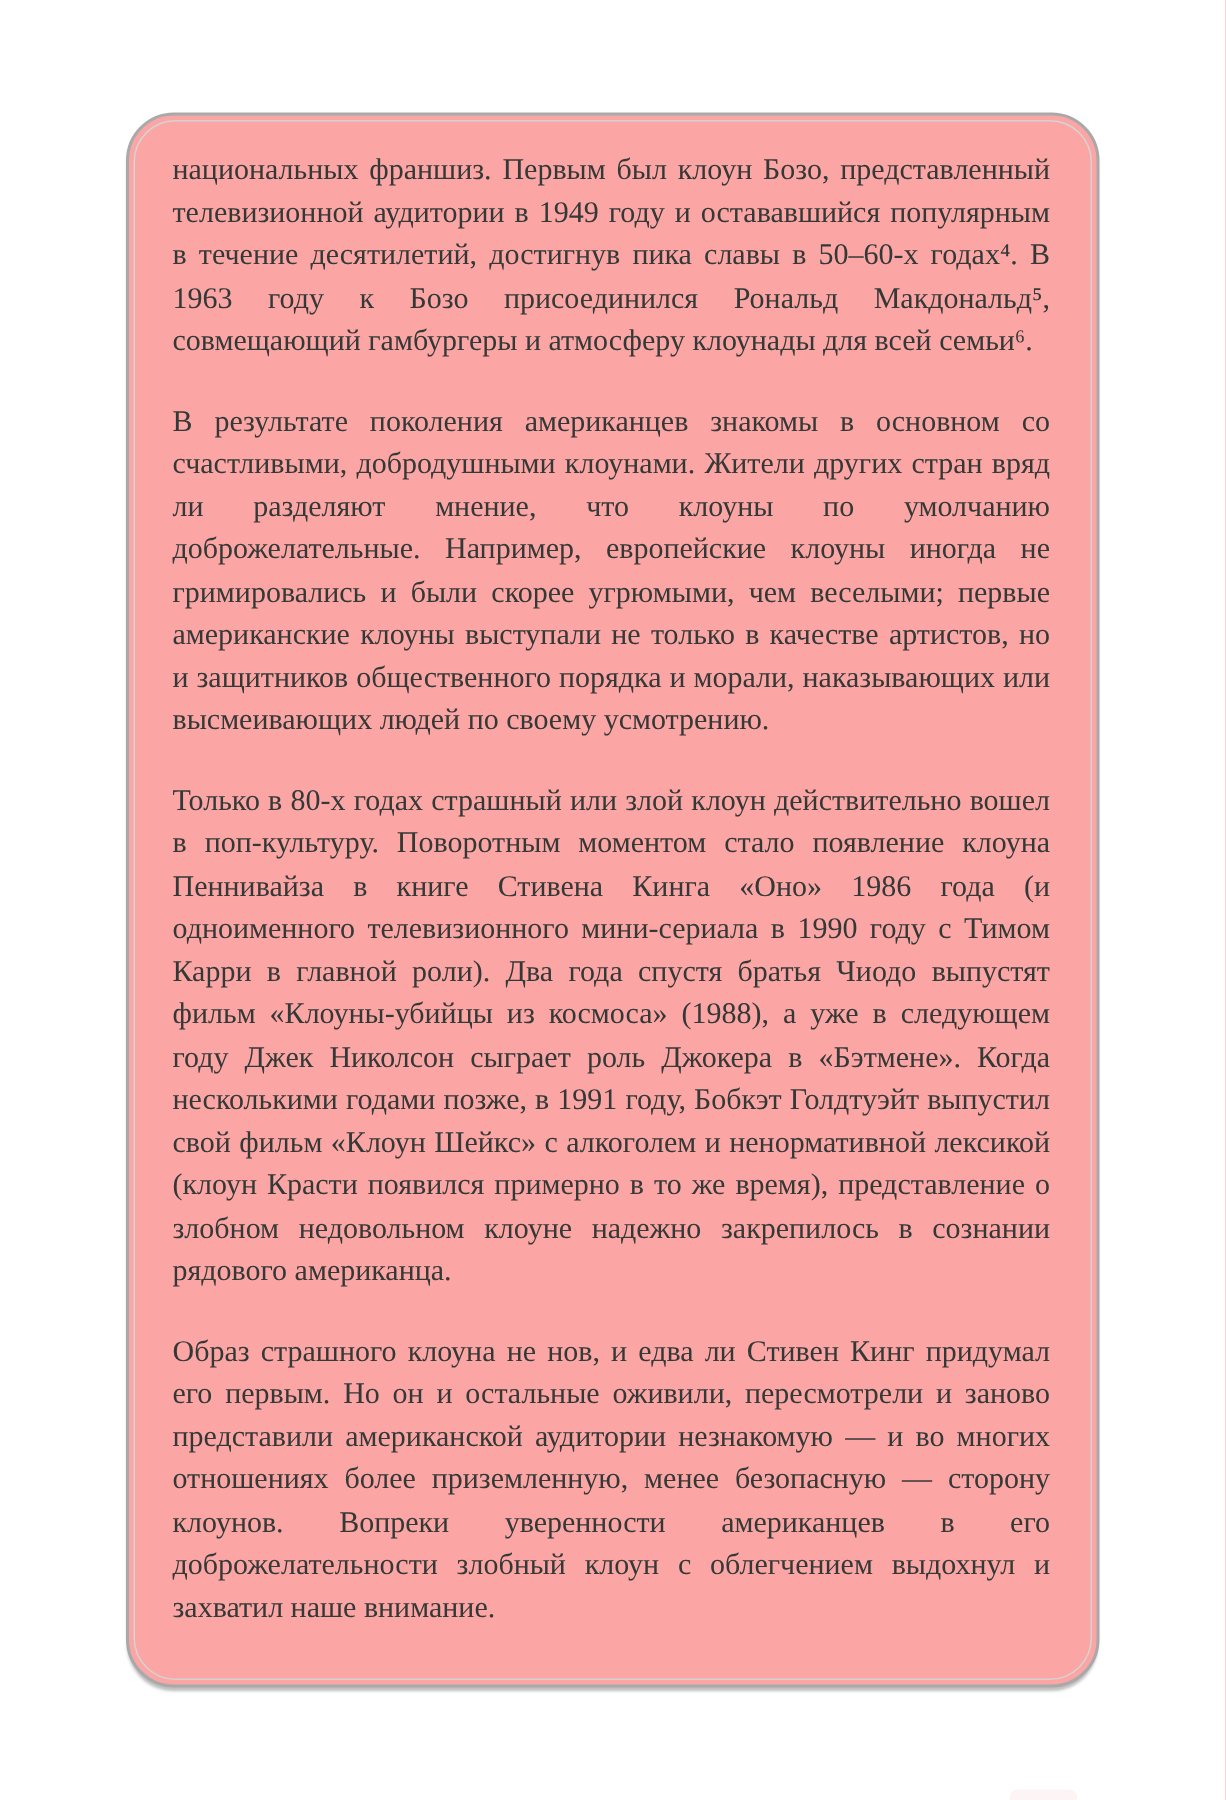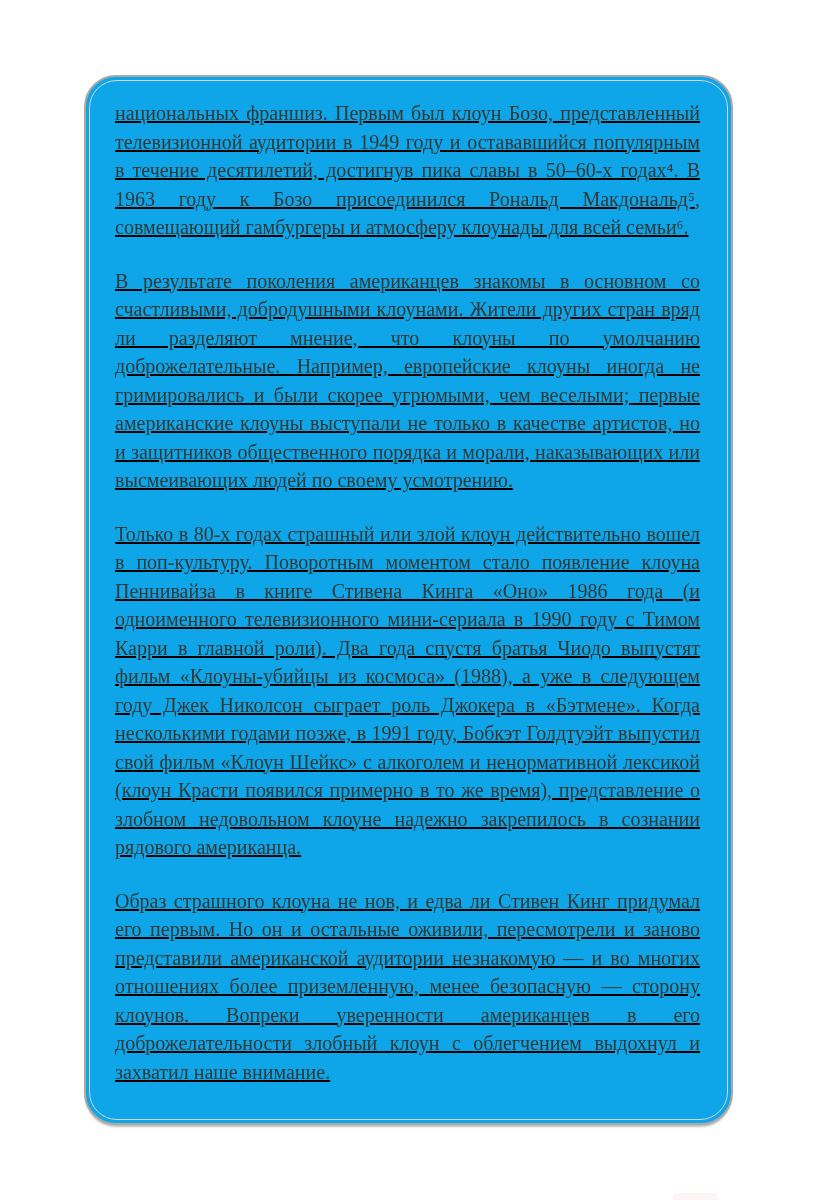--- a/index.html
+++ b/index.html
@@ -51,21 +51,21 @@
     width: 45px;
     height: 16px;
     box-sizing: border-box;
     border-radius: 5px;
     cursor: pointer;
   }
 </style>
 </head>
 <body>
 
-<div class="page-frame" style="border-color: rgb(169, 169, 169); background: #0ea5e9; text-decoration: underline;">
+<div class="page-frame" style="border-color: rgb(169, 169, 169); background: #fca5a5;">
   <div class="page-inner" style="border-color: rgb(212, 212, 212); color: rgb(51, 57, 54);">
     <p class="para">национальных франшиз. Первым был клоун Бозо, представленный телевизионной аудитории в 1949 году и остававшийся популярным в течение десятилетий, достигнув пика славы в 50–60-х годах⁴. В 1963 году к Бозо присоединился Рональд Макдональд⁵, совмещающий гамбургеры и атмосферу клоунады для всей семьи⁶.</p>
     <p class="para">В результате поколения американцев знакомы в основном со счастливыми, добродушными клоунами. Жители других стран вряд ли разделяют мнение, что клоуны по умолчанию доброжелательные. Например, европейские клоуны иногда не гримировались и были скорее угрюмыми, чем веселыми; первые американские клоуны выступали не только в качестве артистов, но и защитников общественного порядка и морали, наказывающих или высмеивающих людей по своему усмотрению.</p>
     <p class="para">Только в 80-х годах страшный или злой клоун действительно вошел в поп-культуру. Поворотным моментом стало появление клоуна Пеннивайза в книге Стивена Кинга «Оно» 1986 года (и одноименного телевизионного мини-сериала в 1990 году с Тимом Карри в главной роли). Два года спустя братья Чиодо выпустят фильм «Клоуны-убийцы из космоса» (1988), а уже в следующем году Джек Николсон сыграет роль Джокера в «Бэтмене». Когда несколькими годами позже, в 1991 году, Бобкэт Голдтуэйт выпустил свой фильм «Клоун Шейкс» с алкоголем и ненормативной лексикой (клоун Красти появился примерно в то же время), представление о злобном недовольном клоуне надежно закрепилось в сознании рядового американца.</p>
     <p class="para">Образ страшного клоуна не нов, и едва ли Стивен Кинг придумал его первым. Но он и остальные оживили, пересмотрели и заново представили американской аудитории незнакомую — и во многих отношениях более приземленную, менее безопасную — сторону клоунов. Вопреки уверенности американцев в его доброжелательности злобный клоун с облегчением выдохнул и захватил наше внимание.</p>
   </div>
 </div>
 
 <div class="peek-button" style="background: rgb(253, 244, 246); border-color: rgb(233, 205, 213);">
 </div>

